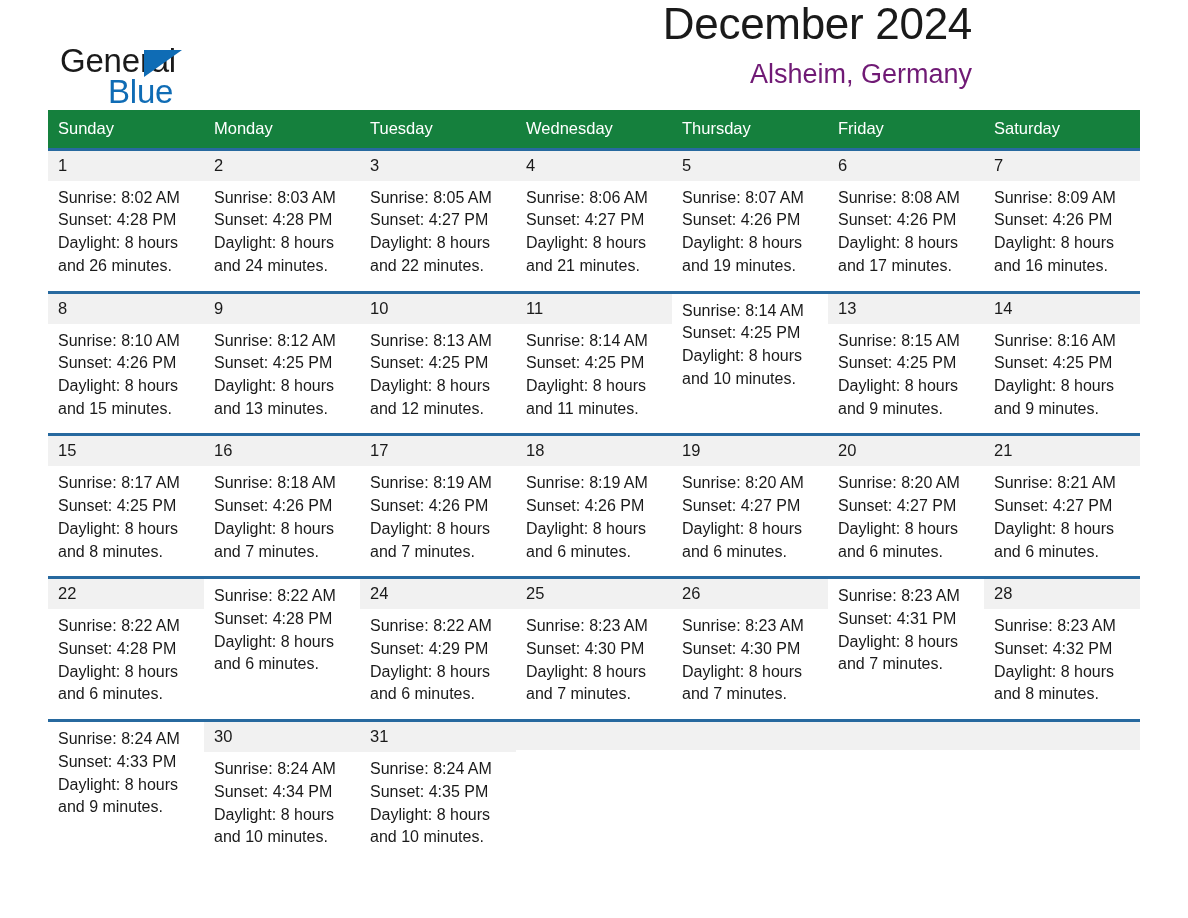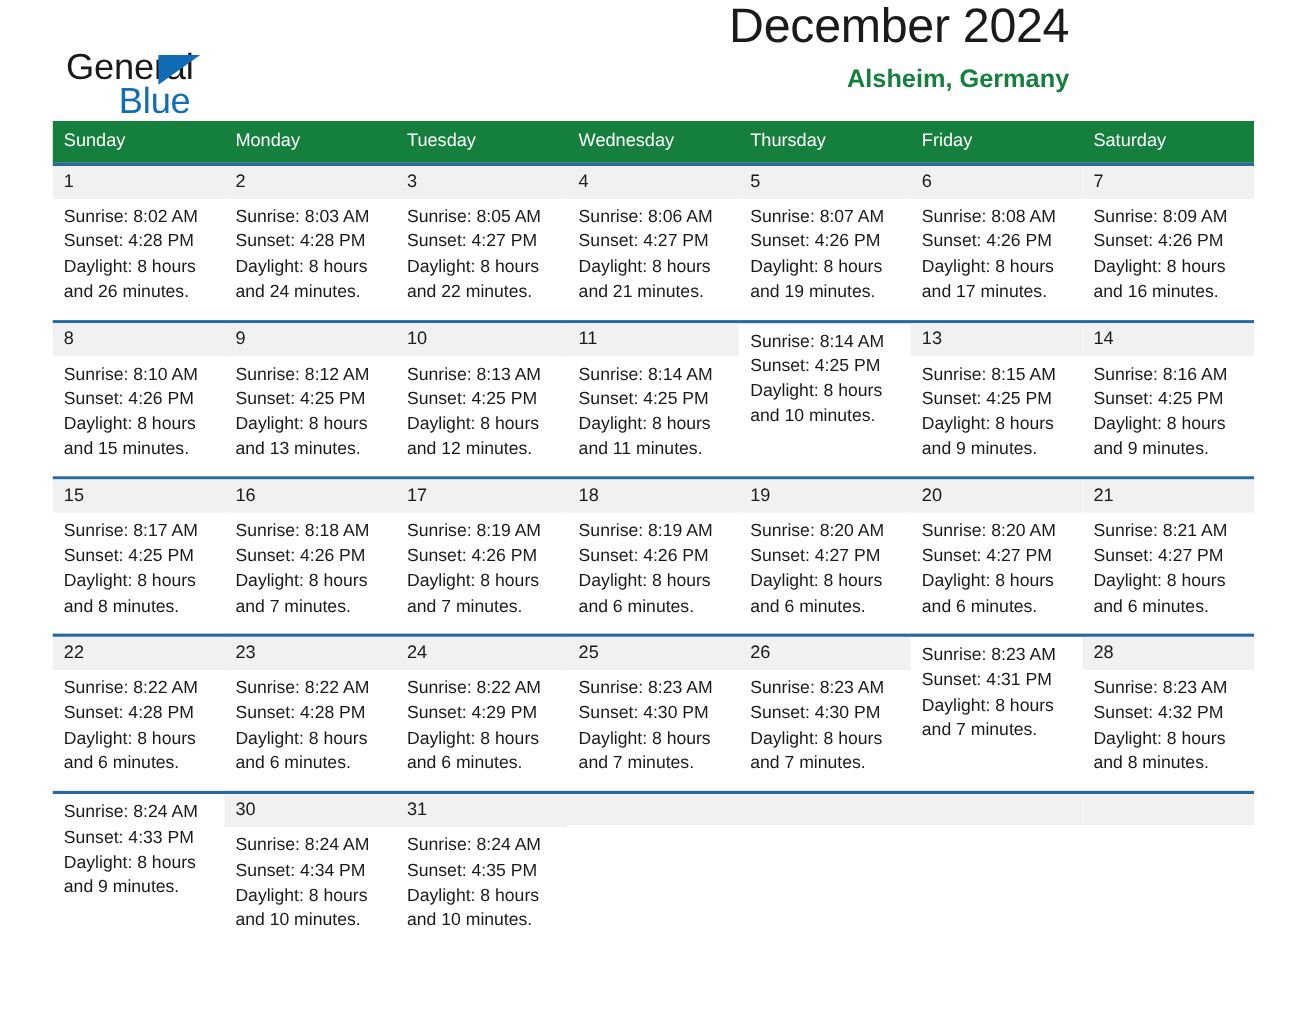--- a/index.html
+++ b/index.html
@@ -74,23 +74,23 @@
     text-align: right;
   }
   .title-main {
     font-size: 44px;
     font-weight: normal;
     color: #1a1a1a;
     line-height: 1.08;
     letter-spacing: -0.3px;
   }
   .title-sub {
-    font-size: 23px;
-    font-weight: bold;
-    color: #15803d;
+    font-size: 27px;
+    font-weight: normal;
+    color: #701a75;
     line-height: 1.2;
     margin-top: 10px;
   }
 
   
   .calendar {
     margin: 0 48px;
     width: 1092px;
   }
 
@@ -363,21 +363,20 @@
           <div class="daycell">
             <div class="day-num">22</div>
             <div class="day-body">
               <div>Sunrise: 8:22 AM</div>
               <div>Sunset: 4:28 PM</div>
               <div>Daylight: 8 hours</div>
               <div>and 6 minutes.</div>
             </div>
           </div>
           <div class="daycell">
-            <div class="day-num">23</div>
             <div class="day-body">
               <div>Sunrise: 8:22 AM</div>
               <div>Sunset: 4:28 PM</div>
               <div>Daylight: 8 hours</div>
               <div>and 6 minutes.</div>
             </div>
           </div>
           <div class="daycell">
             <div class="day-num">24</div>
             <div class="day-body">

